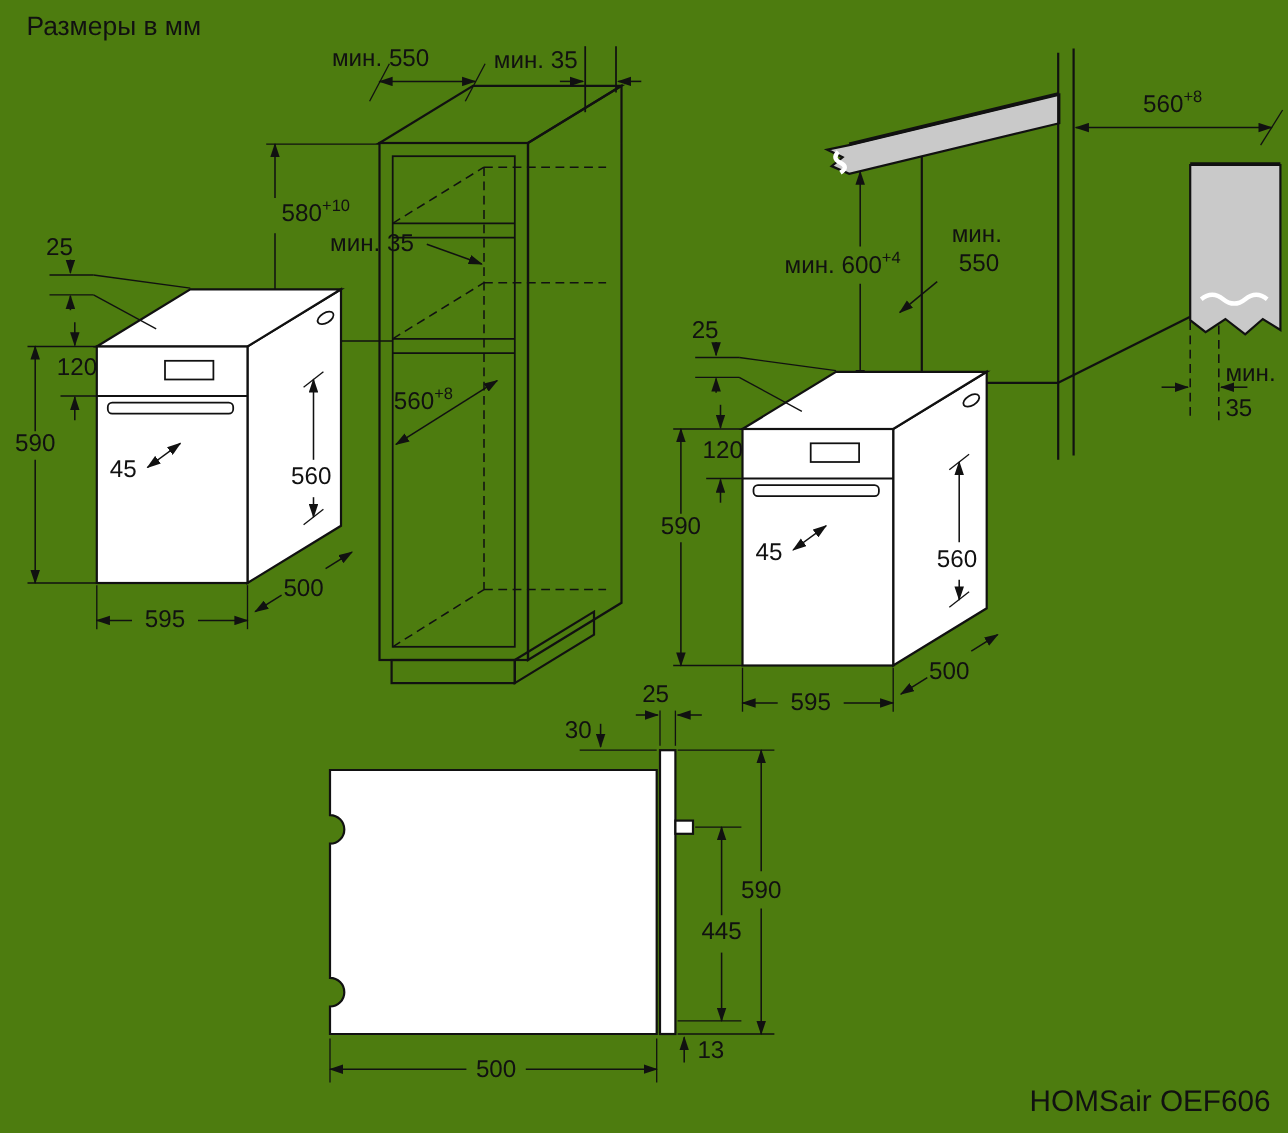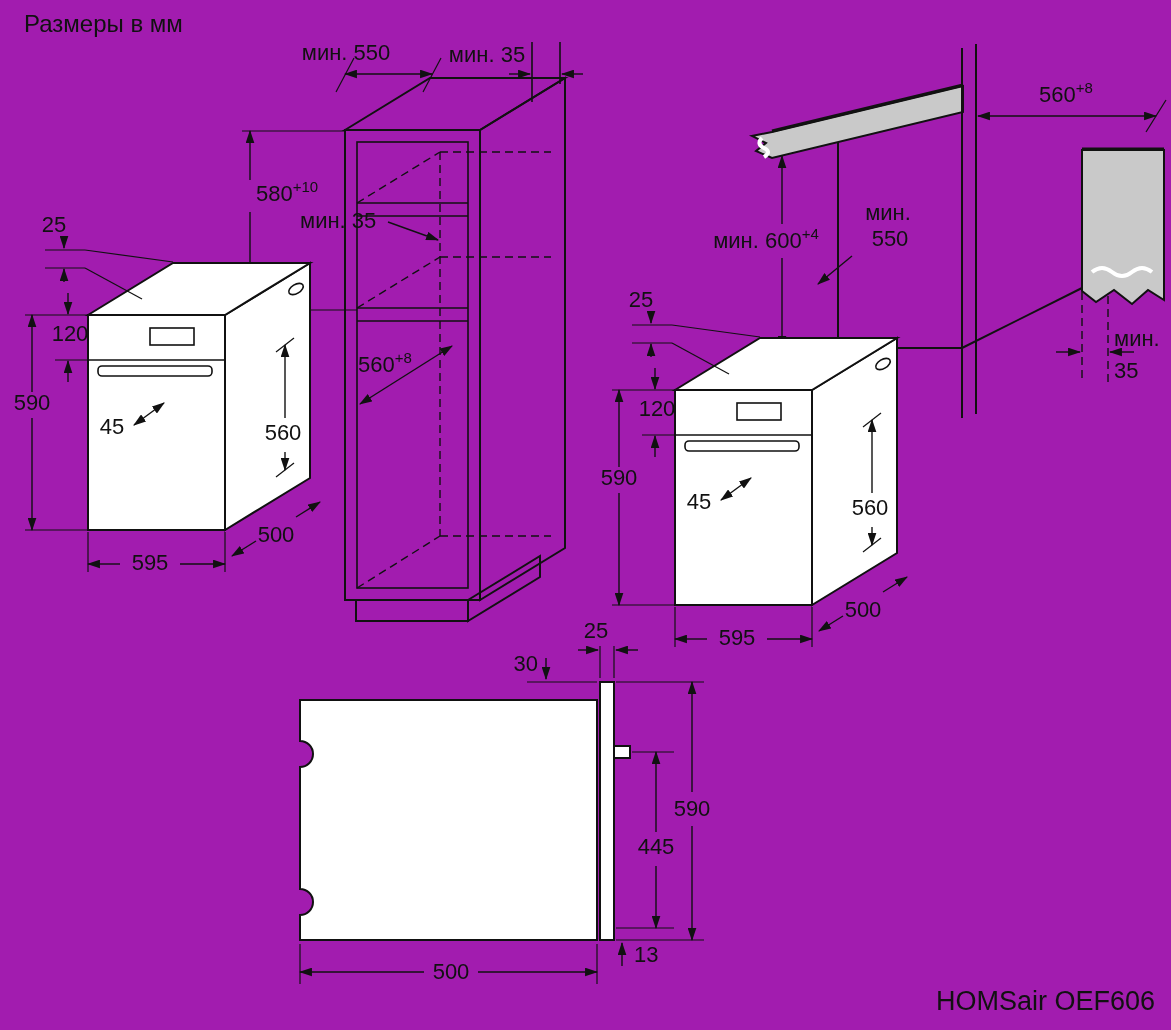--- a/index.html
+++ b/index.html
@@ -1,16 +1,16 @@
 <!DOCTYPE html>
 <html><head>
 <meta charset="utf-8">
 <style>
   html,body{margin:0;padding:0;background:#ffffff;}
-  .canvas{width:1171px;height:1030px;position:relative;background:#a21caf;}
+  .canvas{width:1171px;height:1030px;position:relative;background:#4d7c0f;}
   svg{display:block;}
   svg text{font-family:"Liberation Sans","DejaVu Sans",sans-serif;fill:#111;}
   .d{font-size:22px;}
   .sup{font-size:15px;}
   .t{font-size:24px;}
   .m{font-size:27px;}
   .obj{stroke:#111;stroke-width:2;fill:none;}
   .obj2{stroke:#111;stroke-width:1.6;fill:none;}
   .objw{stroke:#111;stroke-width:2;fill:#ffffff;}
   .dim{stroke:#111;stroke-width:1.4;fill:none;}

